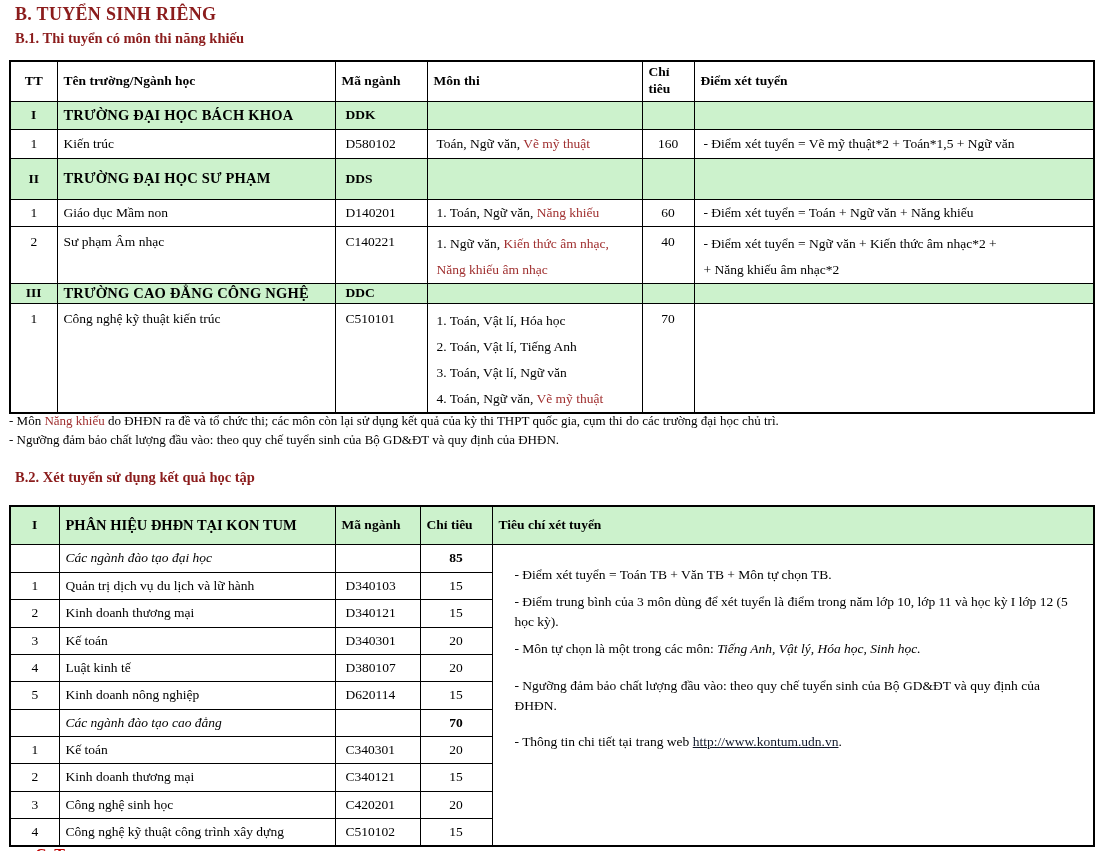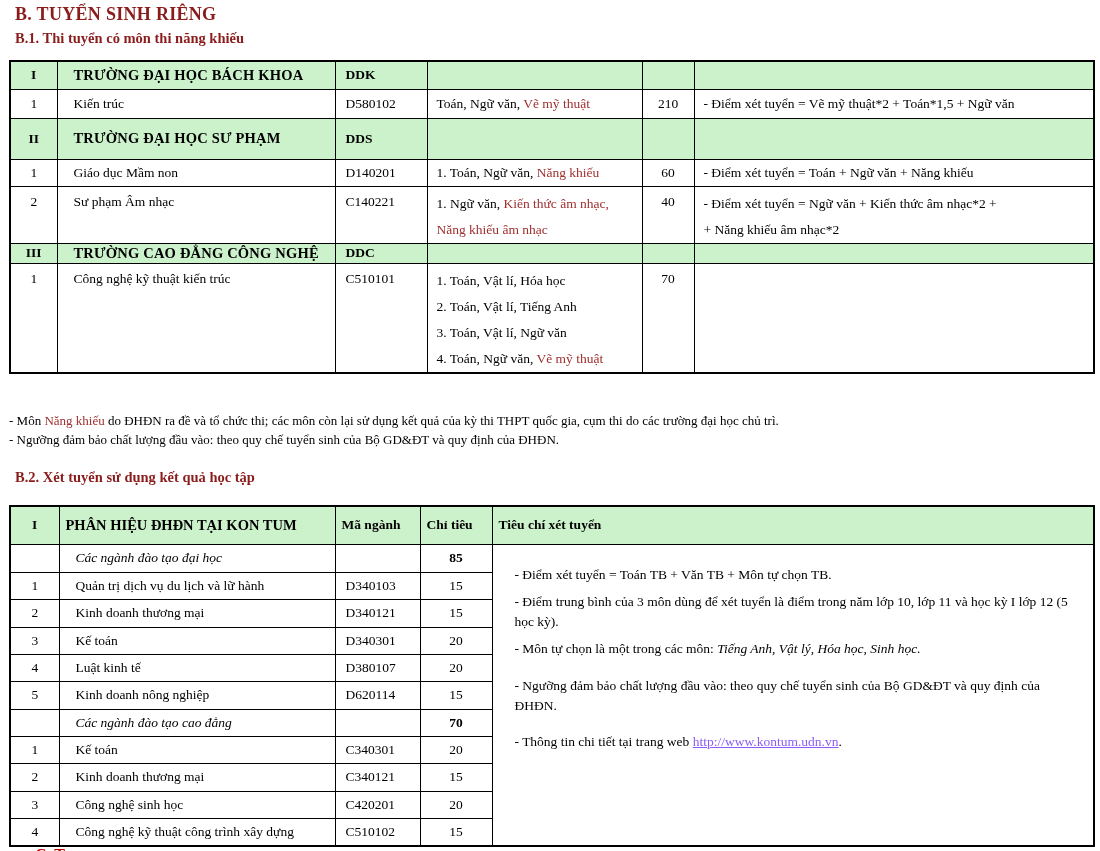--- a/index.html
+++ b/index.html
@@ -16,31 +16,31 @@
   .t1{top:60px;width:1084px;}
   .t2{top:505px;width:1084px;}
   td,th{border:1px solid #000;font-size:13.5px;padding:0 6px;overflow:hidden;vertical-align:middle;}
   table{border:2px solid #000;}
   th{font-weight:bold;text-align:left;line-height:1.25;}
   .c{text-align:center;padding:0 2px;}
   .green{background:#ccf2cc;}
   .section td{font-weight:bold;}
   .section .name{font-size:14.5px;letter-spacing:.2px;}
   .code{padding-left:10px;}
-  .name{padding-left:16px;}
+  .name{padding-left:6px;}
   .subj,.score{padding-left:9px;line-height:26px;}
   .vtop{vertical-align:top;padding-top:4px;}
   .vtop2{vertical-align:top;padding-top:7px;}
   .red{color:#a03030;}
   .notes{position:absolute;left:8px;top:412px;width:1088px;font-size:13px;line-height:1.45;}
   .crit{font-size:13.5px;line-height:1.5;padding:2px 4px;}
   .crit p{margin:7px 12px;}
   .crit .gap{margin-top:16px;}
   .group{font-weight:normal;font-style:italic;}
-  .link{color:#8b5cf6;text-decoration:underline;cursor:pointer;text-align:center;}
+  .link{color:#0f172a;text-decoration:underline;cursor:pointer;text-align:center;}
   .fragment{position:absolute;left:34px;top:846px;font-size:16px;font-weight:bold;color:#c00000;}
   .hq{text-align:center;}
 </style>
 </head>
 <body>
 
 <div class="page">
 
   <div class="h-main">B. TUYỂN SINH RIÊNG</div>
   <div class="h-sub h-b1">B.1. Thi tuyển có môn thi năng khiếu</div>
@@ -48,34 +48,42 @@
   <table class="t1">
     <colgroup>
       <col style="width:47px">
         <col style="width:278px">
         <col style="width:92px">
       <col style="width:215px">
         <col style="width:52px">
         <col style="width:400px">
     </colgroup>
     <tbody>
+        <tr style="height:40px">
+      <th class="c">TT</th>
+      <th>Tên trường/Ngành học</th>
+      <th>Mã ngành</th>
+      <th>Môn thi</th>
+      <th>Chỉ tiêu</th>
+      <th>Điểm xét tuyển</th>
+    </tr>
     <tr class="section" style="height:28px">
       <td class="c green">I</td>
       <td class="name green">TRƯỜNG ĐẠI HỌC BÁCH KHOA</td>
       <td class="code green">DDK</td>
       <td class="green"></td>
       <td class="green"></td>
       <td class="green"></td>
     </tr>
     <tr style="height:29px">
       <td class="c">1</td>
       <td class="name">Kiến trúc</td>
       <td class="code">D580102</td>
       <td class="subj"><span>Toán, Ngữ văn, </span><span class="red">Vẽ mỹ thuật</span></td>
-      <td class="c">210</td>
+      <td class="c">160</td>
       <td class="subj">- Điểm xét tuyển = Vẽ mỹ thuật*2 + Toán*1,5 + Ngữ văn</td>
     </tr>
     <tr class="section" style="height:41px">
       <td class="c green">II</td>
       <td class="name green">TRƯỜNG ĐẠI HỌC SƯ PHẠM</td>
       <td class="code green">DDS</td>
       <td class="green"></td>
       <td class="green"></td>
       <td class="green"></td>
     </tr>

